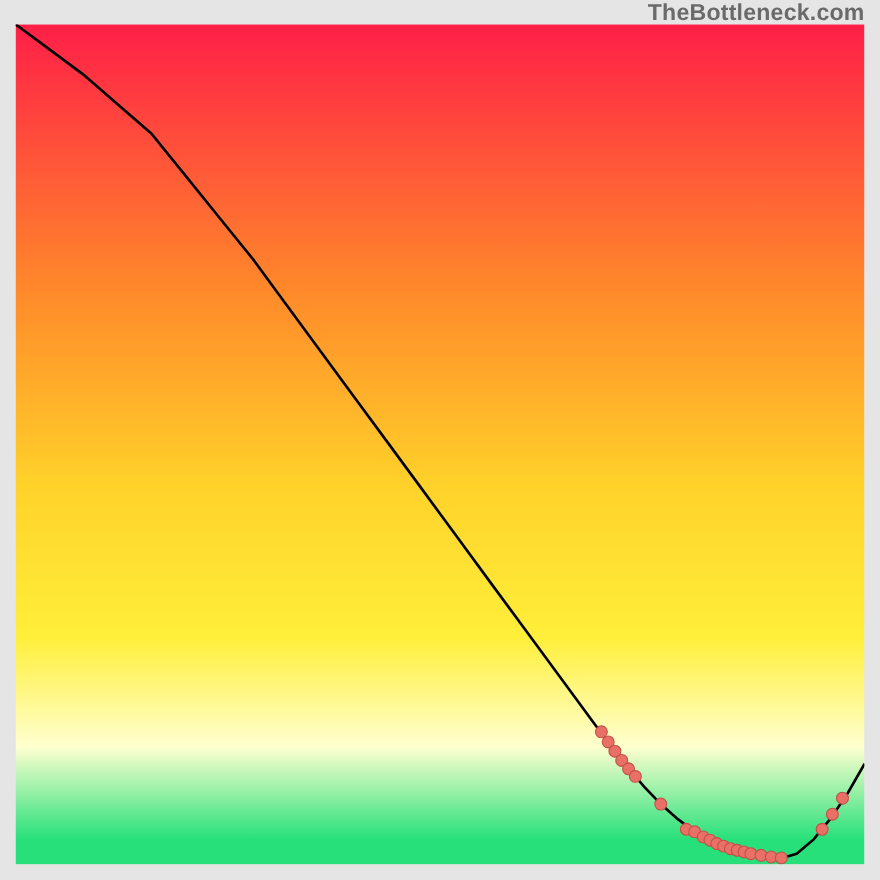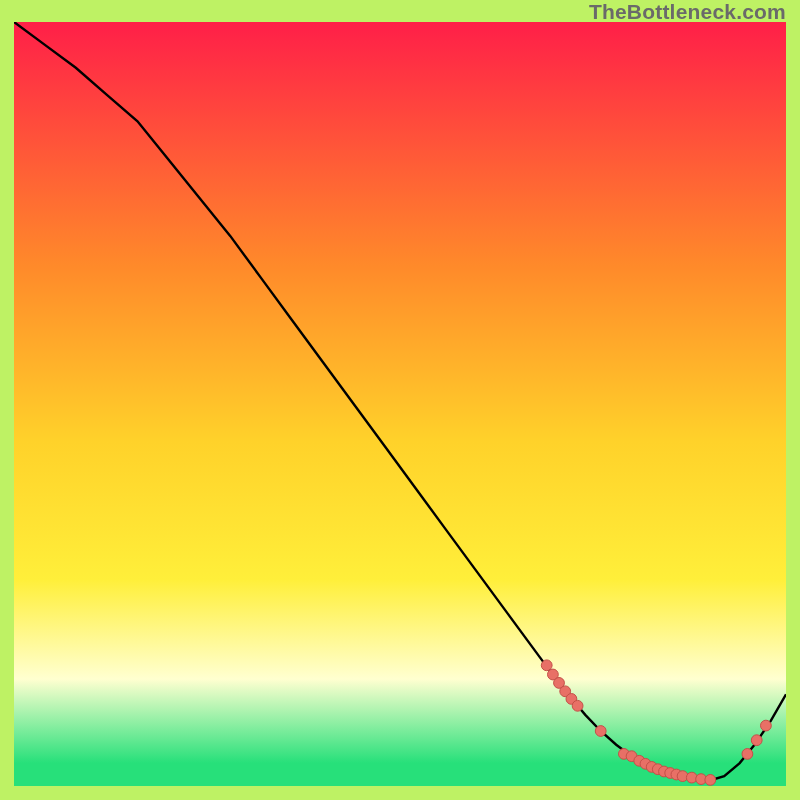--- a/index.html
+++ b/index.html
@@ -7,21 +7,21 @@
     padding: 0;
     width: 800px;
     height: 800px;
     background: #000;
     overflow: hidden;
   }
   .stage {
     position: relative;
     width: 800px;
     height: 800px;
-    background: #bef264;
+    background: #e5e5e5;
   }
   .panel {
     position: absolute;
     left: 14px;
     top: 22px;
     width: 772px;
     height: 764px;
     overflow: hidden;
   }
   .gradient {

